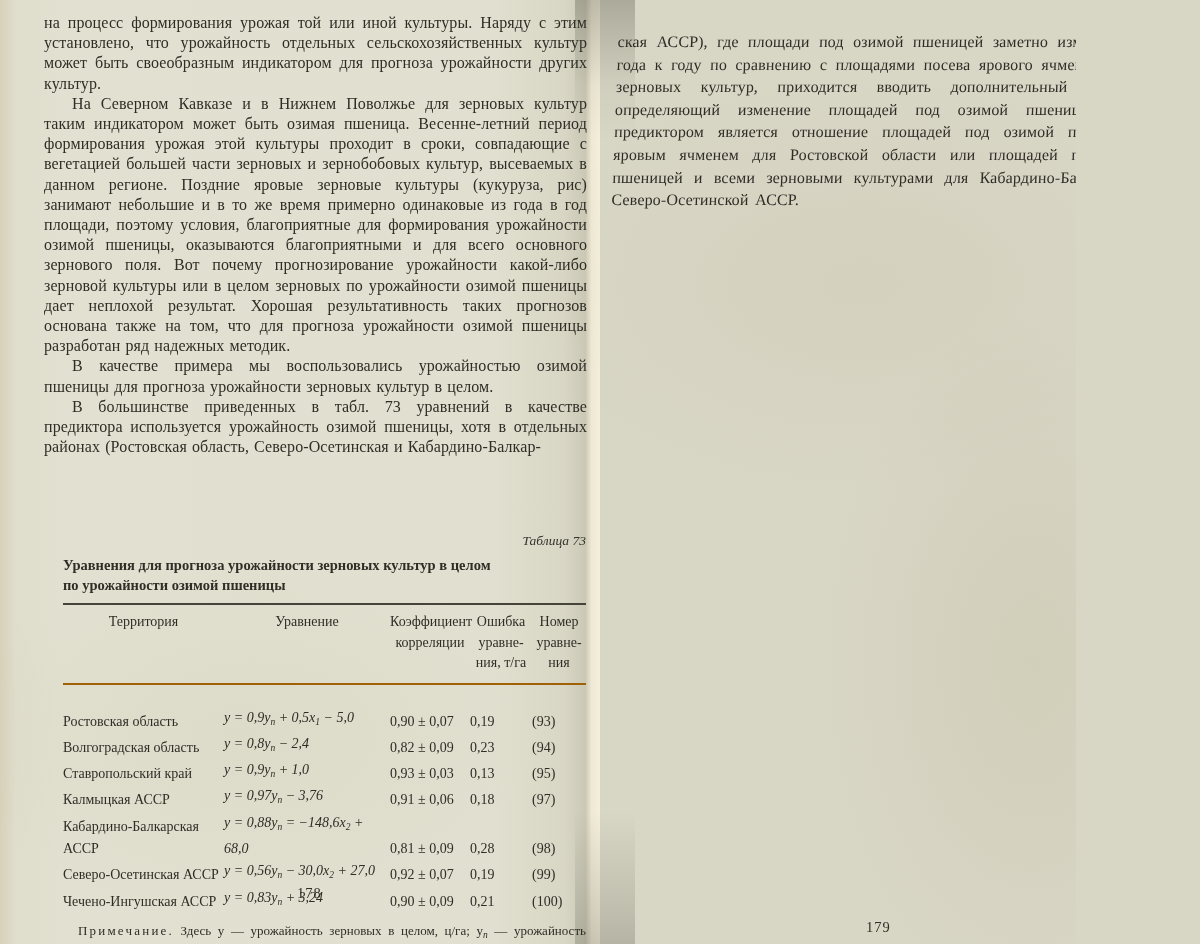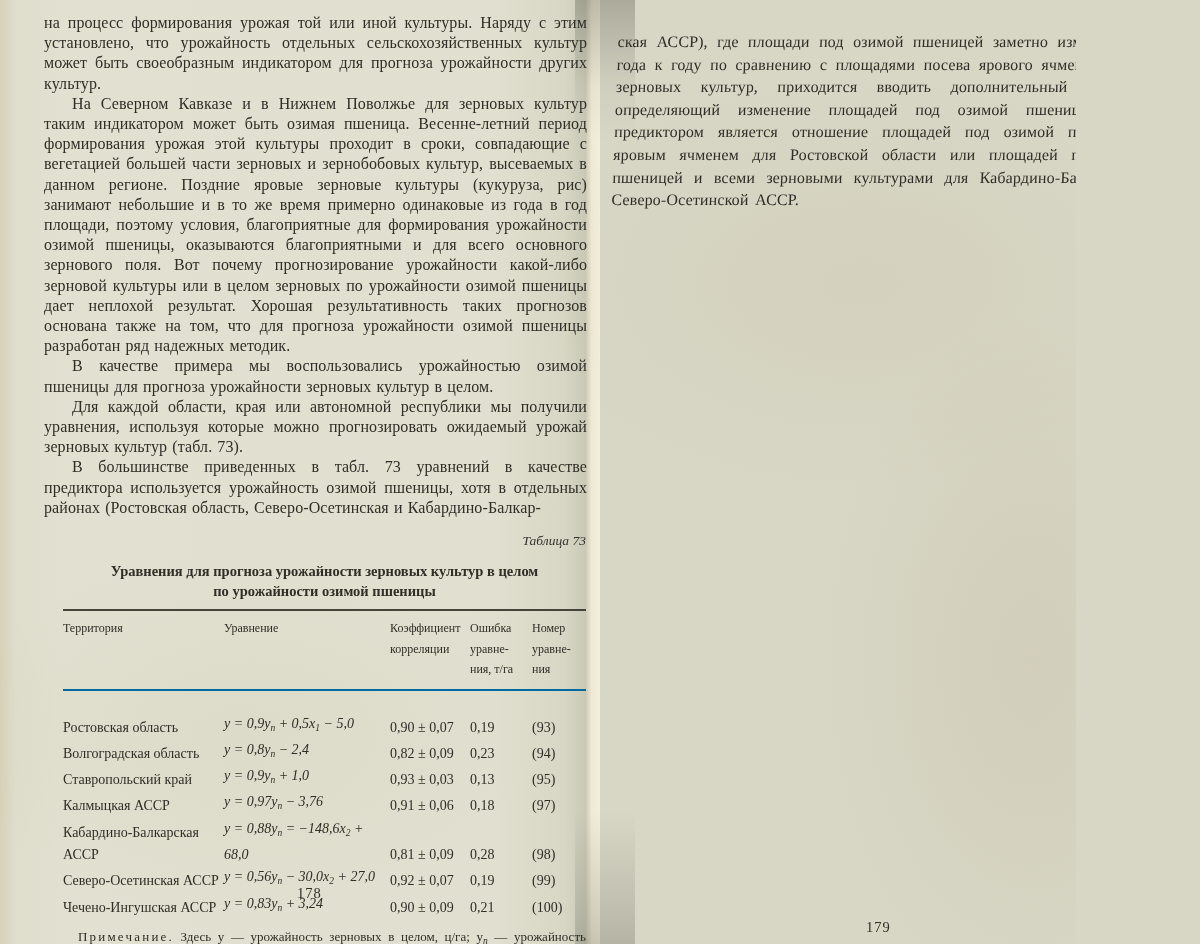--- a/index.html
+++ b/index.html
@@ -57,27 +57,27 @@
     position:absolute; left:618px; top:31px; width:547px;
     font-size:16px; line-height:22.6px; text-align:justify;
     word-spacing:2.5px; letter-spacing:0.15px;
     transform:skewX(-2.2deg); transform-origin:top right;
   }
 
   
   .table-block { position:absolute; left:63px; top:521px; width:523px; }
   .tbl-label { text-align:right; font-style:italic; font-size:13.5px; color:#34322a;margin-top:12px; }
   .tbl-title {
-    margin-top:12px; text-align:center; font-weight:bold;
+    margin-top:6px; text-align:left; font-weight:bold;
     font-size:14.5px; line-height:20px; white-space:pre-line;
   }
   table.eq-table { width:100%; border-collapse:collapse; margin-top:8px; table-layout:fixed; }
   table.eq-table thead th {
-    border-top:2px solid #45433a; border-bottom:2px solid #0369a1;
-    text-align:left; font-weight:normal; font-size:12px; line-height:20.5px;
+    border-top:2px solid #45433a; border-bottom:2px solid #a16207;
+    text-align:center; font-weight:normal; font-size:14px; line-height:20.5px;
     vertical-align:top; padding:7px 0 9px 0; white-space:pre-line;
   }
   table.eq-table td {
     font-size:14px; line-height:22.3px; vertical-align:bottom;
     padding:0; white-space:pre-line; overflow:visible;
   }
   table.eq-table tbody tr:first-child td { padding-top:22px; }
   td.t-eq { font-style:italic; font-size:13.5px; white-space:nowrap; }
   td.t-eq sub, .note sub { font-size:9.5px; vertical-align:-3px; font-style:italic; }
   .note {
@@ -97,21 +97,20 @@
   <div class="paper paper-left"></div>
   <div class="paper paper-right"></div>
   <div class="gutter"></div>
   <div class="mottle"></div>
 
   <div>
     <div class="body-text">
       <p class="para">на процесс формирования урожая той или иной культуры. Наряду с этим установлено, что урожайность отдельных сельскохозяйственных культур может быть своеобразным индикатором для прогноза урожайности других культур.</p>
       <p class="para indent">На Северном Кавказе и в Нижнем Поволжье для зерновых культур таким индикатором может быть озимая пшеница. Весенне-летний период формирования урожая этой культуры проходит в сроки, совпадающие с вегетацией большей части зерновых и зернобобовых культур, высеваемых в данном регионе. Поздние яровые зерновые культуры (кукуруза, рис) занимают небольшие и в то же время примерно одинаковые из года в год площади, поэтому условия, благоприятные для формирования урожайности озимой пшеницы, оказываются благоприятными и для всего основного зернового поля. Вот почему прогнозирование урожайности какой-либо зерновой культуры или в целом зерновых по урожайности озимой пшеницы дает неплохой результат. Хорошая результативность таких прогнозов основана также на том, что для прогноза урожайности озимой пшеницы разработан ряд надежных методик.</p>
       <p class="para indent">В качестве примера мы воспользовались урожайностью озимой пшеницы для прогноза урожайности зерновых культур в целом.</p>
-      <p class="para indent">Для каждой области, края или автономной республики мы получили уравнения, используя которые можно прогнозировать ожидаемый урожай зерновых культур (табл. 73).</p>
       <p class="para indent">В большинстве приведенных в табл. 73 уравнений в качестве предиктора используется урожайность озимой пшеницы, хотя в отдельных районах (Ростовская область, Северо-Осетинская и Кабардино-Балкар-</p>
     </div>
 
     <div class="table-block">
       <div class="tbl-label">Таблица 73</div>
       <div class="tbl-title">Уравнения для прогноза урожайности зерновых культур в целом
 по урожайности озимой пшеницы</div>
 
       <table class="eq-table">
         <colgroup>

